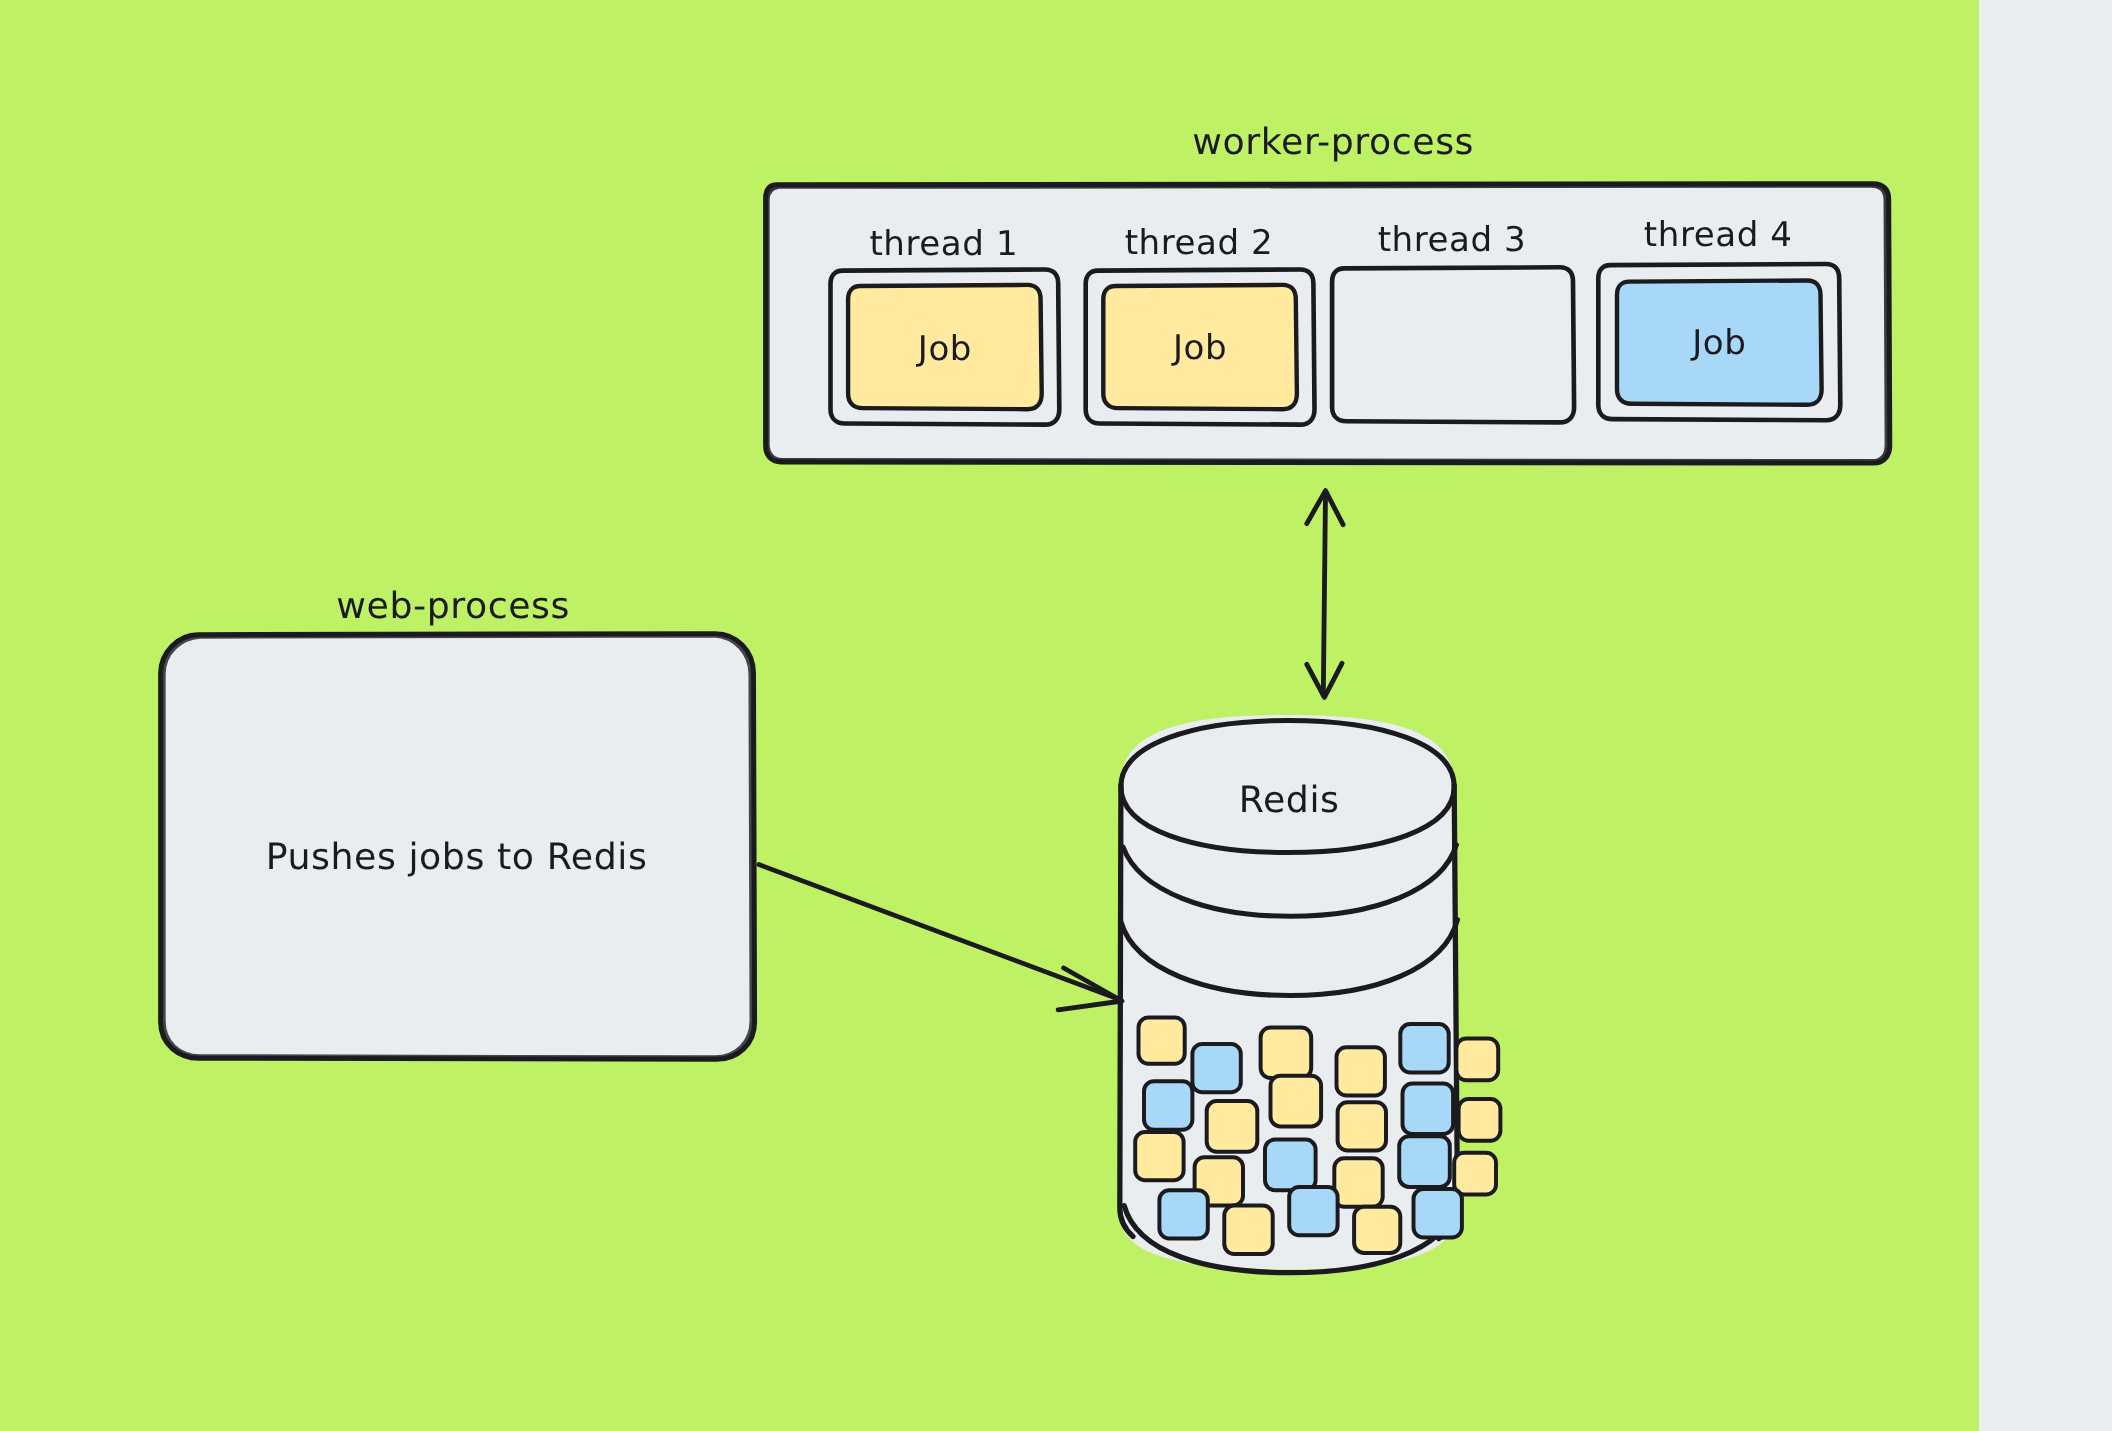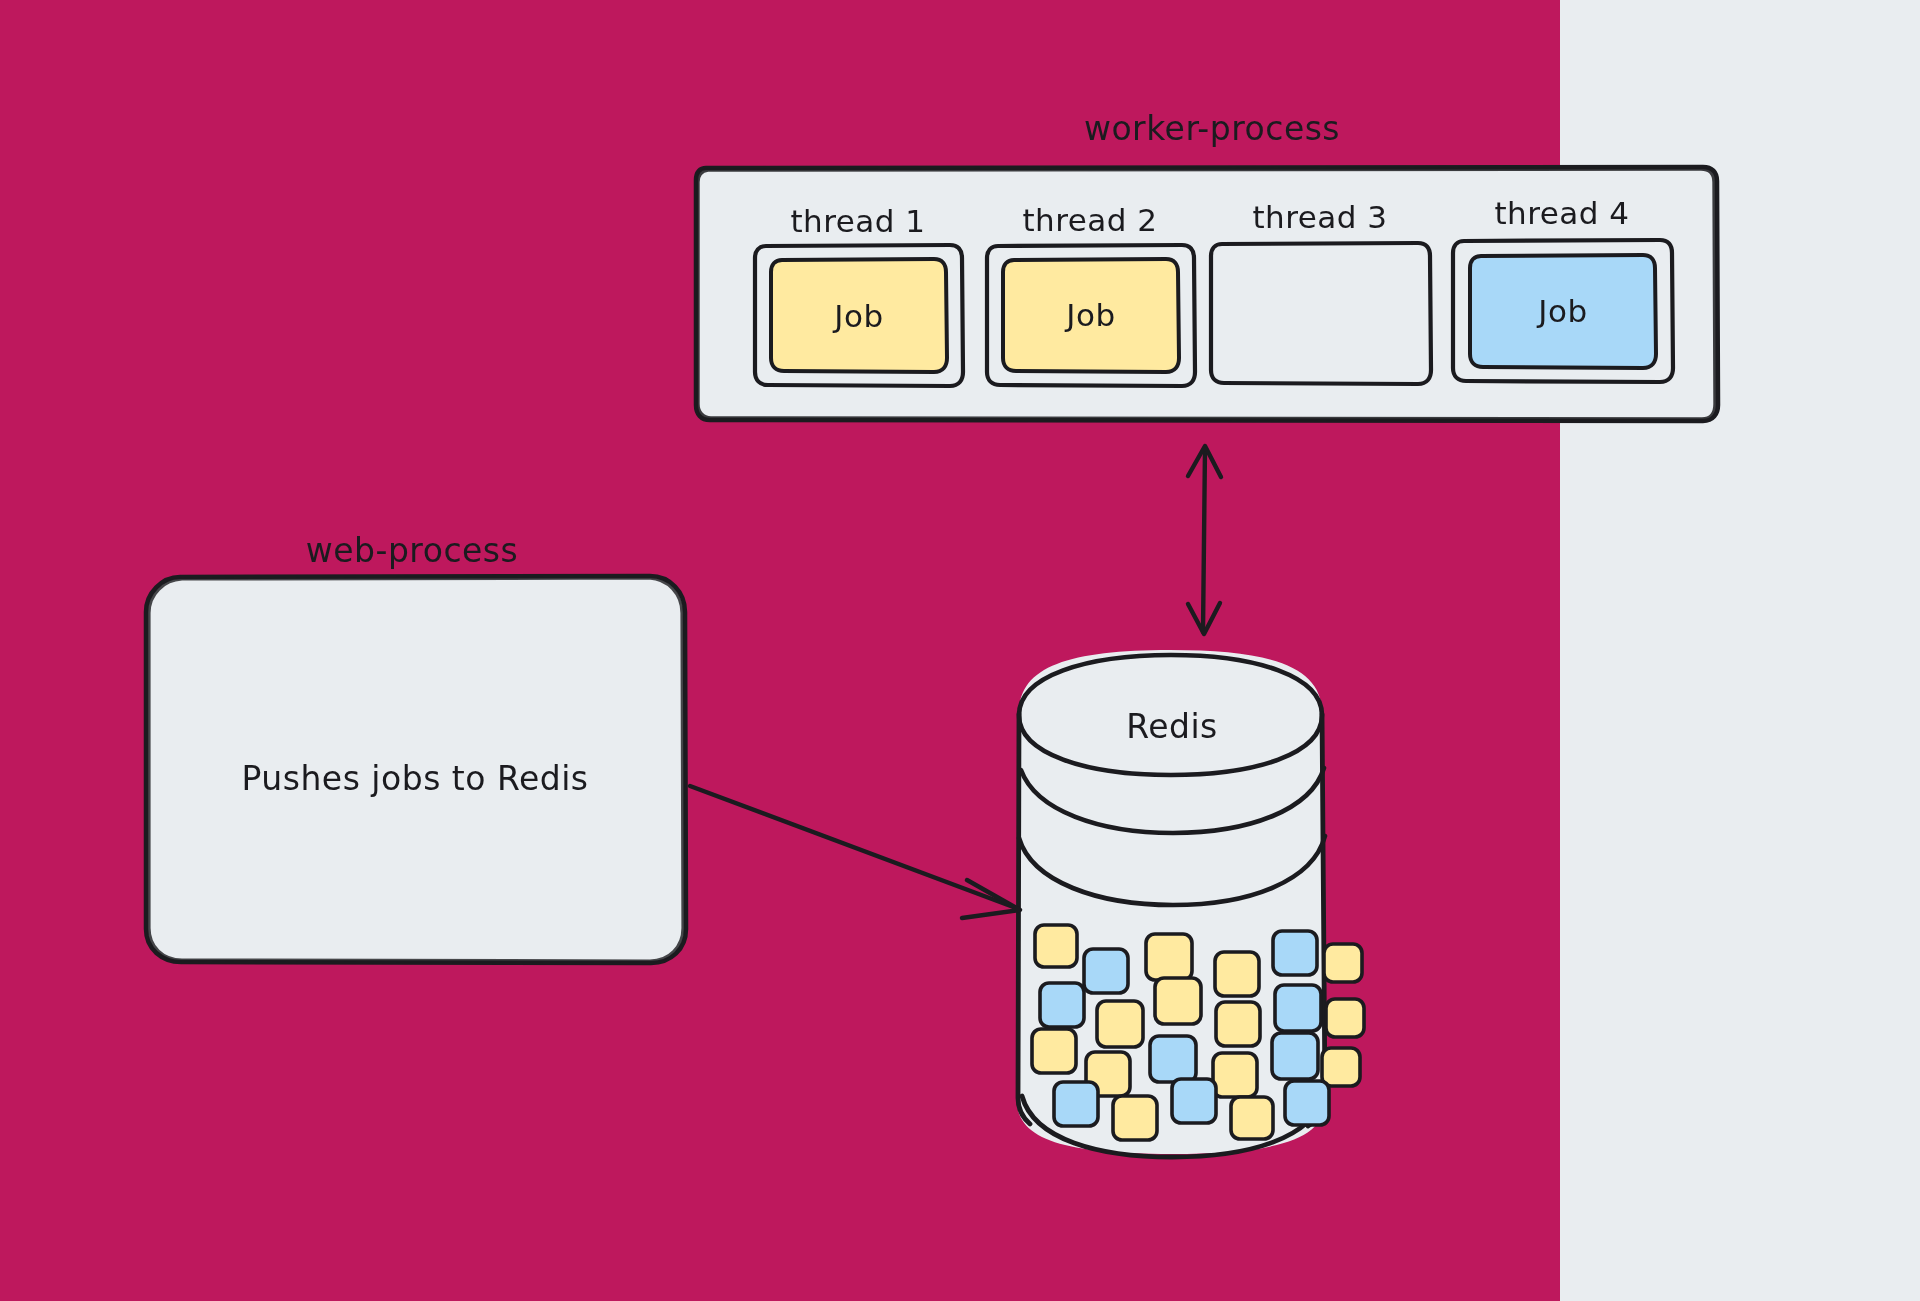--- a/index.html
+++ b/index.html
@@ -8,23 +8,23 @@
     background: #e9edf0;
   }
   body {
     width: 1920px;
     height: 1301px;
     overflow: hidden;
     font-family: "DejaVu Sans", sans-serif;
   }
   #stage {
     position: relative;
-    width: 1560px;
+    width: 1799px;
     height: 1301px;
-    background: #be185d;
+    background: #bef264;
   }
   svg#scene {
     position: absolute;
     left: 0;
     top: 0;
     width: 1920px;
     height: 1301px;
   }
   .hand-text {
     font-family: "DejaVu Sans", sans-serif;

